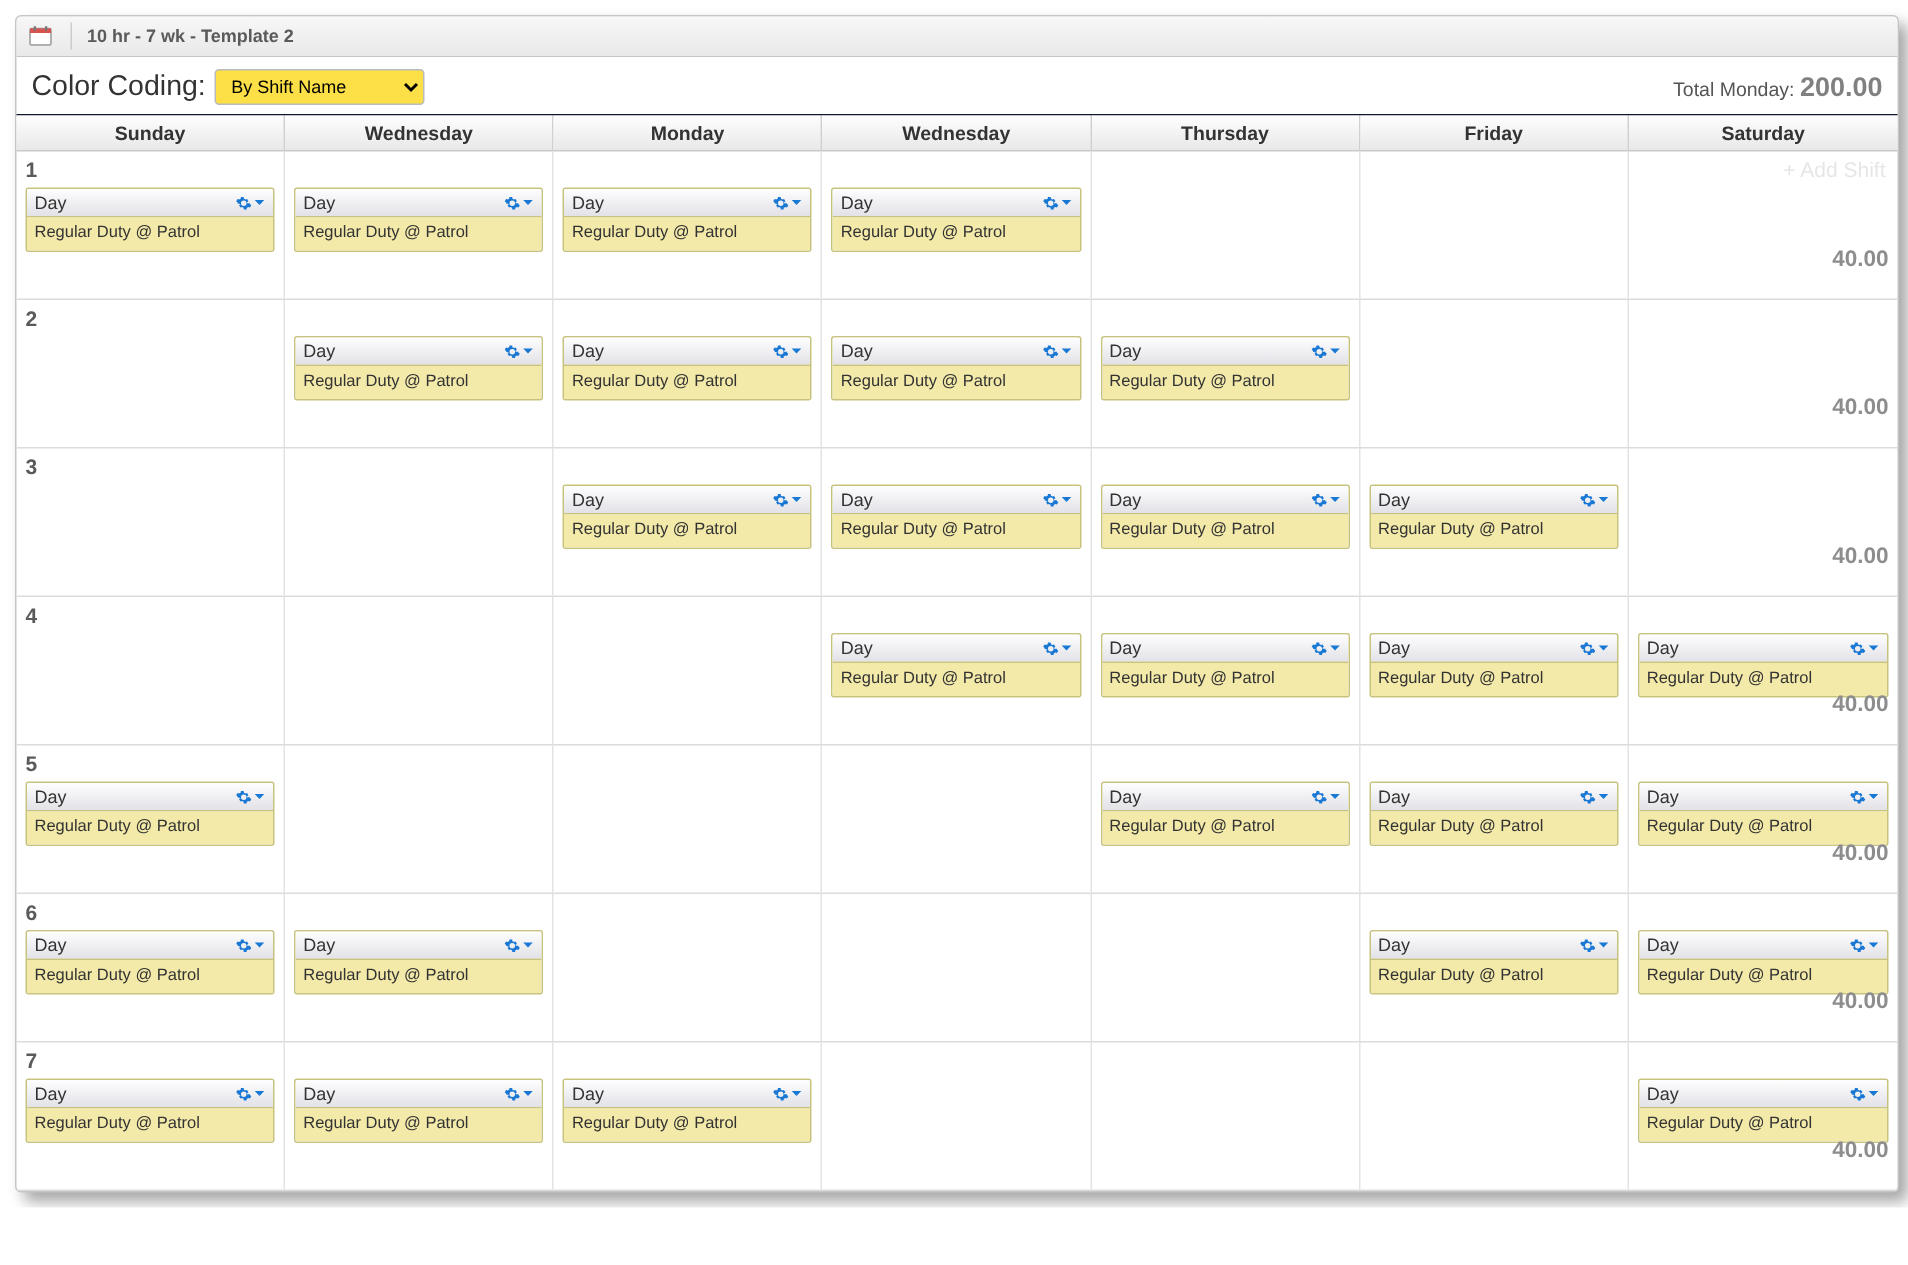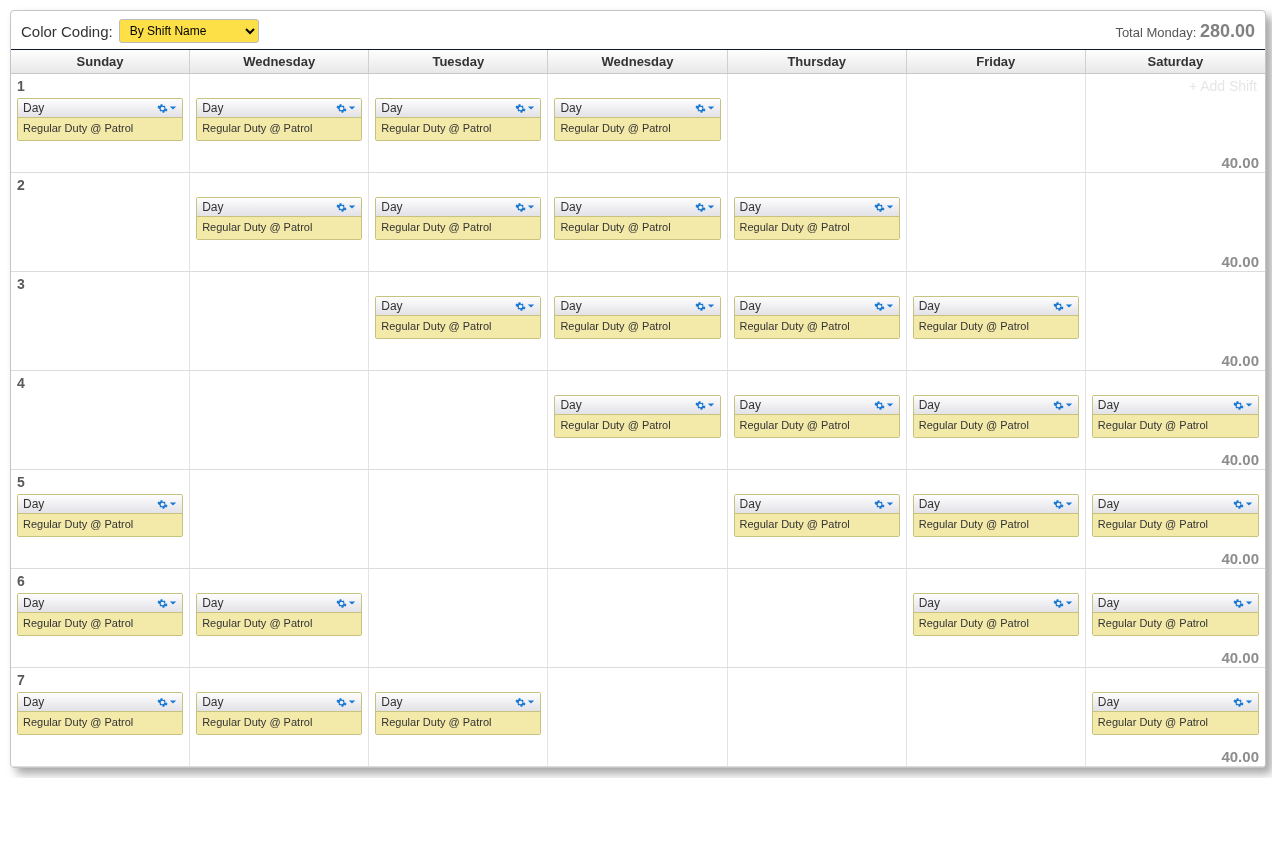--- a/index.html
+++ b/index.html
@@ -43,21 +43,21 @@
     display: flex;
     align-items: center;
     justify-content: space-between;
     padding: 8px 10px 6px 10px;
   }
   .toolbar .left {
     display: flex; align-items: center; gap: 6px;
   }
   .toolbar .lbl {
     color: #333;
-    font-size: 15px;
+    font-size: 19px;
   }
   .toolbar select {
     font-size: 12px;
     padding: 3px 6px;
     border: 1px solid #bbb;
     border-radius: 3px;
     background: #fde047;
     min-width: 140px;
     height: 24px;
   }
@@ -117,21 +117,21 @@
     right: 8px;
     font-size: 14px;
     z-index: 2;
   }
   .add-shift-link a {
     color: #e6e6e6;
     text-decoration: none;
   }
   .week-total {
     position: absolute;
-    bottom: 1px;
+    bottom: 18px;
     right: 6px;
     font-size: 15px;
     font-weight: bold;
     color: #8d8d8d;
     z-index: 2;
   }
   .shift {
     border: 1px solid #c7c37f;
     border-radius: 2px;
     overflow: hidden;
@@ -161,39 +161,51 @@
     color: #333;
     min-height: 22px;
   }
   svg { display: block; }
 </style>
 </head>
 <body>
 
 <div class="panel">
 
+  <div class="titlebar">
+    <span class="cal-icon">
+      <svg width="16" height="16" viewBox="0 0 16 16">
+        <rect x="1" y="3" width="14" height="11" rx="1" fill="#fff" stroke="#999"></rect>
+        <rect x="1" y="3" width="14" height="3" fill="#d9534f"></rect>
+        <rect x="3.5" y="1.5" width="1.5" height="3" fill="#777"></rect>
+        <rect x="11" y="1.5" width="1.5" height="3" fill="#777"></rect>
+      </svg>
+    </span>
+    <span class="sep"></span>
+    <span class="title-text">10 hr - 7 wk - Template 2</span>
+  </div>
 
   <div class="toolbar">
     <div class="left">
       <span class="lbl">Color Coding:</span>
       <select>
         <option>By Shift Name</option>
       </select>
     </div>
     <div class="right">
       <span>Total Monday:</span>
-      <span class="hours">280.00</span>
+      <span class="hours">200.00</span>
     </div>
   </div>
 
   <div class="grid">
     <div class="header-row" id="header-row">
         <div class="header-cell">Sunday</div>
         <div class="header-cell">Wednesday</div>
-        <div class="header-cell">Tuesday</div>
+        <div class="header-cell">Monday</div>
         <div class="header-cell">Wednesday</div>
         <div class="header-cell">Thursday</div>
         <div class="header-cell">Friday</div>
         <div class="header-cell">Saturday</div>
       </div>
     <div id="weeks-container">
         <div class="week-row">
           <div class="day-cell">
             <div class="week-num">1</div>
             <div class="shift">

